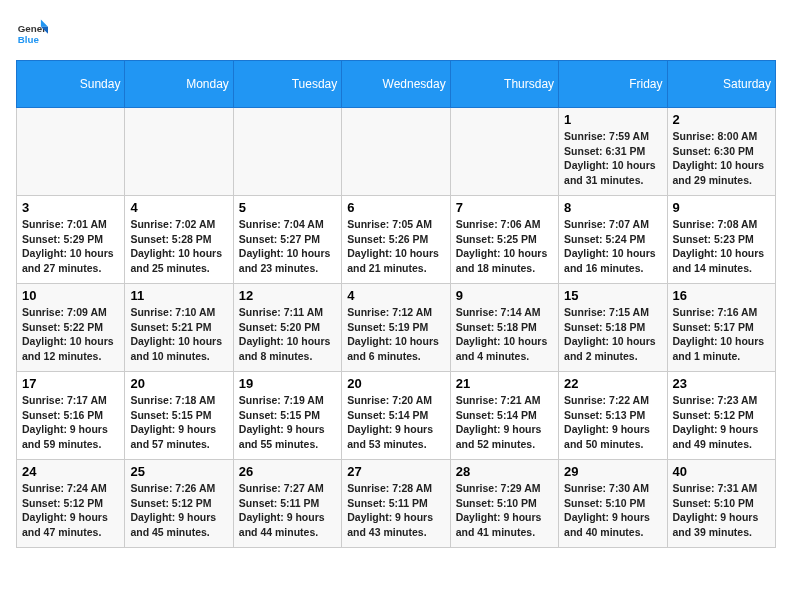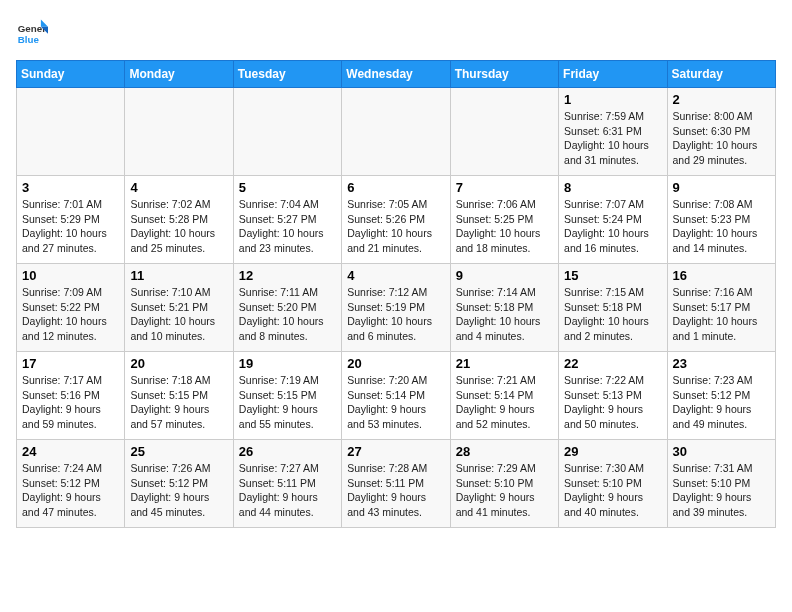--- a/index.html
+++ b/index.html
@@ -39,23 +39,23 @@
     }
     table {
       width: 100%;
       border-collapse: collapse;
       font-size: 11px;
     }
     thead th {
       background: #2196F3;
       color: #fff;
       font-size: 12px;
-      font-weight: bold;
-      padding: 6px 4px;
-      text-align: left;
+      font-weight: normal;
+      padding: 16px 4px;
+      text-align: right;
       border: 1px solid #1976D2;
     }
     tbody td {
       border: 1px solid #ccc;
       vertical-align: top;
       padding: 4px 5px;
       width: 108px;
       min-height: 80px;
       height: 88px;
       background: #fff;
@@ -66,20 +66,21 @@
     .day-num {
       font-weight: bold;
       font-size: 13px;
       margin-bottom: 2px;
       display: block;
     }
     .day-info {
       font-size: 10.5px;
       color: #222;
       line-height: 1.4;
+      font-weight: bold;
     }
     .empty { background: #fff !important; }
     tbody tr:nth-child(odd) td.empty { background: #f8f8f8 !important; }
   </style>
 </head>
 <body>
 
 <div class="header">
   <div class="logo">
     <svg class="logo-icon" viewBox="0 0 36 36">
@@ -232,18 +233,18 @@
         </td>
         <td>
           <span class="day-num">28</span>
           <div class="day-info">Sunrise: 7:29 AM<br>Sunset: 5:10 PM<br>Daylight: 9 hours and 41 minutes.</div>
         </td>
         <td>
           <span class="day-num">29</span>
           <div class="day-info">Sunrise: 7:30 AM<br>Sunset: 5:10 PM<br>Daylight: 9 hours and 40 minutes.</div>
         </td>
         <td>
-          <span class="day-num">30</span>
+          <span class="day-num">40</span>
           <div class="day-info">Sunrise: 7:31 AM<br>Sunset: 5:10 PM<br>Daylight: 9 hours and 39 minutes.</div>
         </td>
       </tr>
     </tbody>
 </table>
 
 </body></html>

